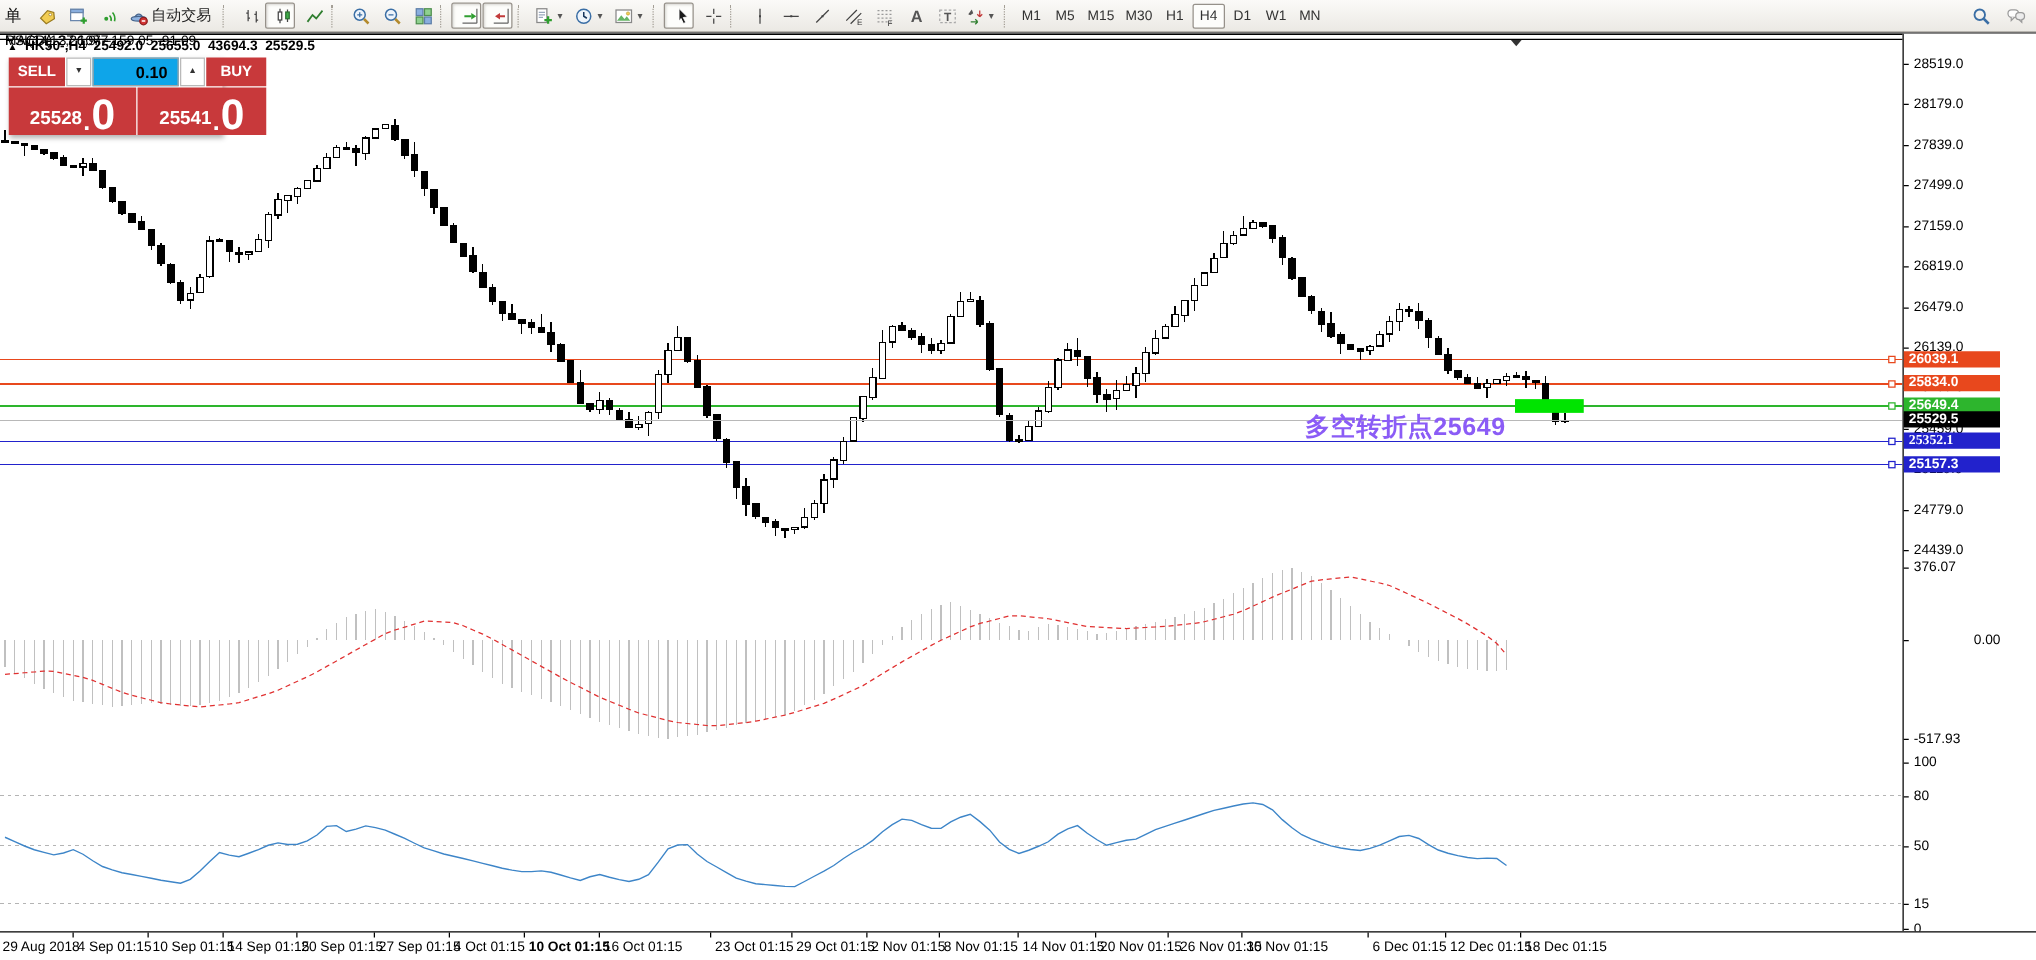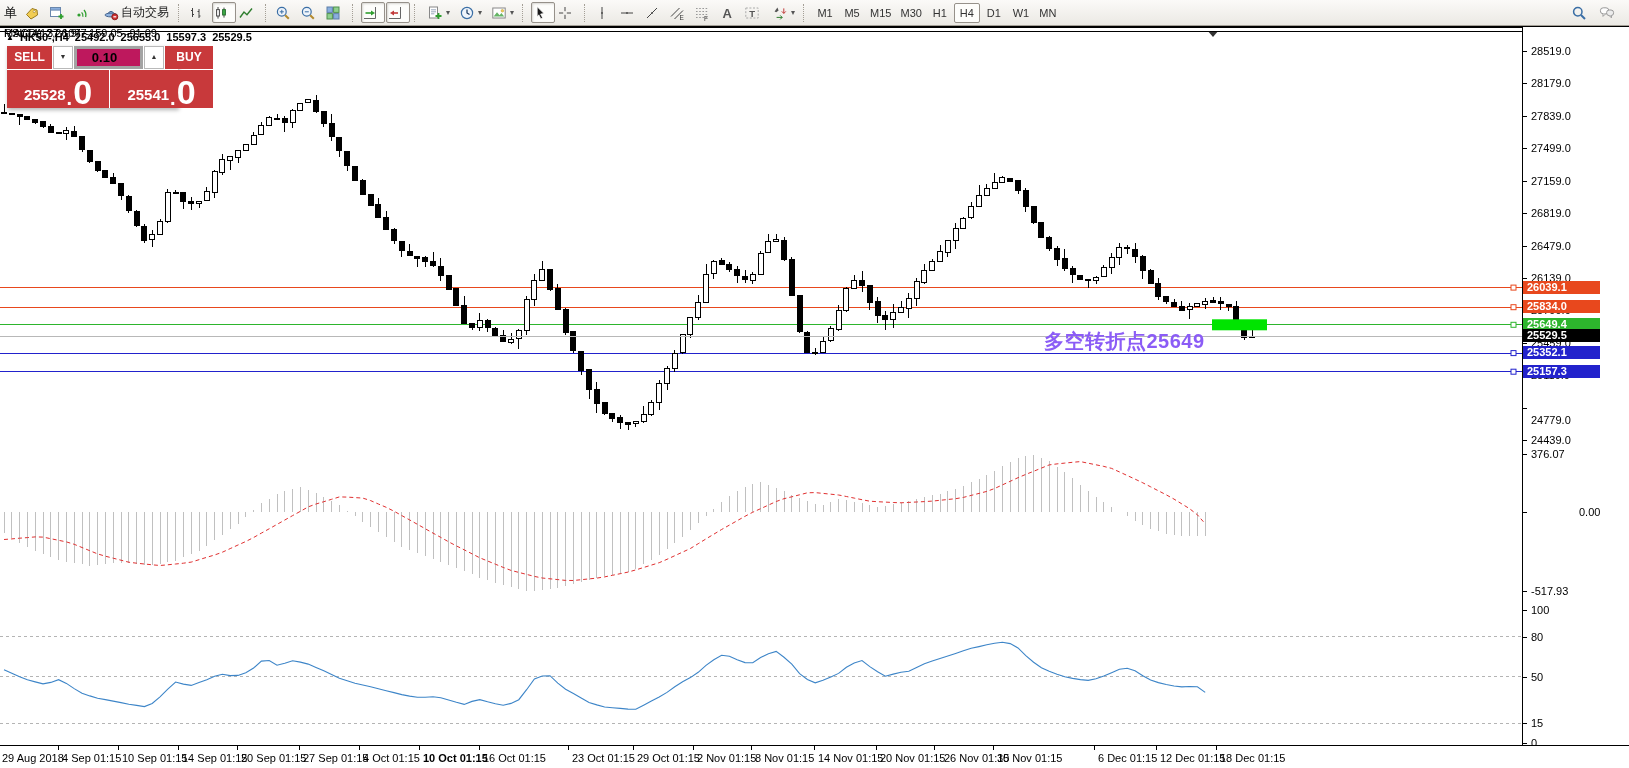--- a/index.html
+++ b/index.html
@@ -1,20 +1,20 @@
 <!DOCTYPE html>
 <html><head>
 <meta charset="utf-8">
 <style>
   html,body{margin:0;padding:0}
   body{width:1629px;height:768px;overflow:hidden;background:#fff;font-family:"Liberation Sans",sans-serif;position:relative;-webkit-font-smoothing:antialiased}
   
   #toolbar{height:25px;background:linear-gradient(#fbfaf8,#ebe9e4);border-bottom:1px solid #a39f96;display:flex;align-items:center;padding:0 3px;gap:1px}
   #menu-frag{font:13px "Liberation Sans",sans-serif;color:#111;margin:0 5px 0 1px}
-  .tbtn{height:21px;width:24px;display:inline-flex;align-items:center;justify-content:space-between;gap:2px;background:transparent;border:1px solid transparent;border-radius:2px;padding:0;cursor:default}
+  .tbtn{height:21px;width:24px;display:inline-flex;align-items:center;justify-content:flex-end;gap:2px;background:transparent;border:1px solid transparent;border-radius:2px;padding:0;cursor:default}
   .tbtn.pressed{background:#fdfdfb;border-color:#96918a;box-shadow:inset 1px 1px 2px rgba(150,145,138,.35)}
   .tbtn svg{width:16px;height:16px;display:block}
   .tlab{font:12px "Liberation Sans",sans-serif;color:#222;white-space:nowrap}
   .dd{font:8px "Liberation Sans",sans-serif;color:#555;margin-left:1px}
   .tsep{width:4px;height:18px;border-left:1px dotted #a49f96;margin:0 3px}
   .tf-btn{min-width:26px;height:20px;font:11px "Liberation Sans",sans-serif;color:#333;background:transparent;border:1px solid transparent;padding:0 3px;border-radius:2px}
   .tf-btn.active{background:#fdfdfb;border-color:#96918a}
   #toolbar-right{margin-left:auto;display:flex;gap:4px;padding-right:4px}
   
   #chart-win{position:relative;height:742px;border-top:1px solid #000;background:#fff}
@@ -32,21 +32,21 @@
   .ptag{position:absolute;left:0;width:77px;height:13px;color:#fff;font:bold 11px/13px "Liberation Sans",sans-serif;padding-left:4px;box-sizing:border-box;z-index:5}
   
   #date-axis{position:absolute;left:0;top:718px;width:1629px;height:24px;background:#fff;border-top:1px solid #000;box-sizing:border-box;z-index:4}
   .dlab{position:absolute;top:6px;font:11px "Liberation Sans",sans-serif;color:#000;white-space:nowrap}
   .dtick{position:absolute;top:0;width:1px;height:4px;background:#000}
   
   #trade-panel{position:absolute;left:7px;top:19px;width:171px;z-index:6;box-shadow:1px 2px 4px rgba(0,0,0,.3);background:#fff}
   .tp-top{display:grid;grid-template-columns:45px 20px 69px 20px 48px;gap:1px;height:23px}
   .tp-btn{background:#c8393b;color:#fff;font:bold 12px/23px "Liberation Sans",sans-serif;text-align:center}
   .tp-spin{background:#fff;border:1px solid #b9b9b9;box-sizing:border-box;font:7px/20px "Liberation Sans",sans-serif;color:#333;text-align:center}
-  .tp-vol{background:#be185d;border:3px solid #a3a3a3;box-sizing:border-box;font:bold 13px "Liberation Sans",sans-serif;text-align:center;padding:0 8px 0 0;width:100%;outline:none}
+  .tp-vol{background:#0ea5e9;border:1px solid #a3a3a3;box-sizing:border-box;font:bold 13px "Liberation Sans",sans-serif;text-align:right;padding:0 8px 0 0;width:100%;outline:none}
   .tp-bottom{display:grid;grid-template-columns:102px 103px;gap:1px;height:38px;margin-top:1px}
   .tp-price{background:#c8393b;color:#fff;display:flex;align-items:flex-end;justify-content:center;padding-bottom:2px;cursor:default}
   .tp-fig{font:bold 15px/15px "Liberation Sans",sans-serif;margin-bottom:4px}
   .tp-dot{font:bold 20px/16px "Liberation Sans",sans-serif;margin:0 1px}
   .tp-pip{font:bold 34px/27px "Liberation Sans",sans-serif}
 </style>
 </head>
 <body>
 
 <div id="toolbar">
@@ -304,21 +304,21 @@
     </span>
 </div>
 
 <div id="chart-win">
 
   <div id="sym-line">
     <span class="arr">▲</span>
     <span>HK50-,H4</span>
     <span>25492.0</span>
     <span>25655.0</span>
-    <span>15597.3</span>
+    <span>43694.3</span>
     <span>25529.5</span>
   </div>
 
   <div id="trade-panel">
     <div class="tp-top">
       <div class="tp-btn">SELL</div>
       <div class="tp-spin">▼</div>
       <input class="tp-vol" value="0.10" style="">
       <div class="tp-spin">▲</div>
       <div class="tp-btn">BUY</div>
@@ -873,28 +873,28 @@
       <div class="ylab" style="top: 213px;">26479.0</div>
       <div class="ydash" style="top: 251px;"></div>
       <div class="ylab" style="top: 245px;">26139.0</div>
       <div class="ydash" style="top: 283px;"></div>
       <div class="ylab" style="top: 277px;">25799.0</div>
       <div class="ydash" style="top: 316px;"></div>
       <div class="ylab" style="top: 310px;">25459.0</div>
       <div class="ydash" style="top: 348px;"></div>
       <div class="ylab" style="top: 342px;">25119.0</div>
       <div class="ydash" style="top: 381px;"></div>
-      <div class="ylab" style="top: 375px; margin-top: 12px;">24779.0</div>
+      <div class="ylab" style="top: 375px;">24779.0</div>
       <div class="ydash" style="top: 413px;"></div>
       <div class="ylab" style="top: 407px;">24439.0</div>
       <div class="ptag" style="top: 254px; background: rgb(232, 72, 29);">26039.1</div>
       <div class="ptag" style="top: 273px; background: rgb(232, 72, 29);">25834.0</div>
       <div class="ptag" style="top: 291px; background: rgb(45, 181, 45);">25649.4</div>
       <div class="ptag" style="top: 302px; background: rgb(0, 0, 0);">25529.5</div>
-      <div class="ptag" style="top: 319px; background: rgb(34, 34, 204);">25352.1</div>
+      <div class="ptag" style="top: 319px; background: rgb(34, 34, 204); font-family: Liberation Serif, serif;">25352.1</div>
       <div class="ptag" style="top: 338px; background: rgb(34, 34, 204);">25157.3</div>
       <div class="ydash" style="top: 427px;"></div>
       <div class="ylab" style="top: 421px;">376.07</div>
       <div class="ydash" style="top: 485px;"></div>
       <div class="ylab" style="top: 479px; margin-left: 48px;">0.00</div>
       <div class="ydash" style="top: 564px;"></div>
       <div class="ylab" style="top: 558px;">-517.93</div>
       <div class="ydash" style="top: 583px;"></div>
       <div class="ylab" style="top: 577px;">100</div>
       <div class="ydash" style="top: 610px;"></div>

